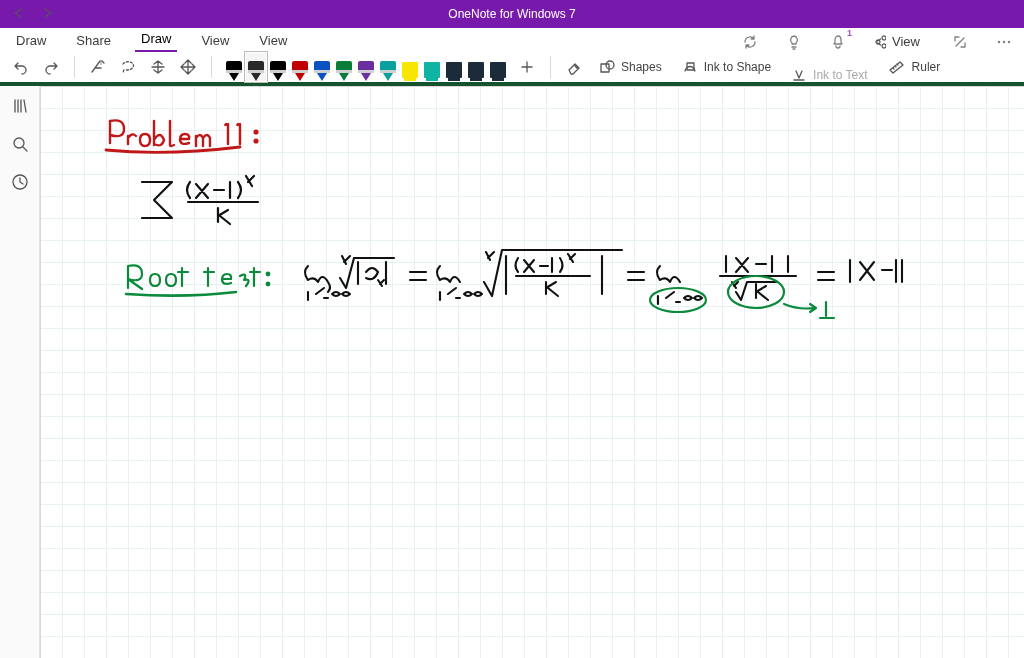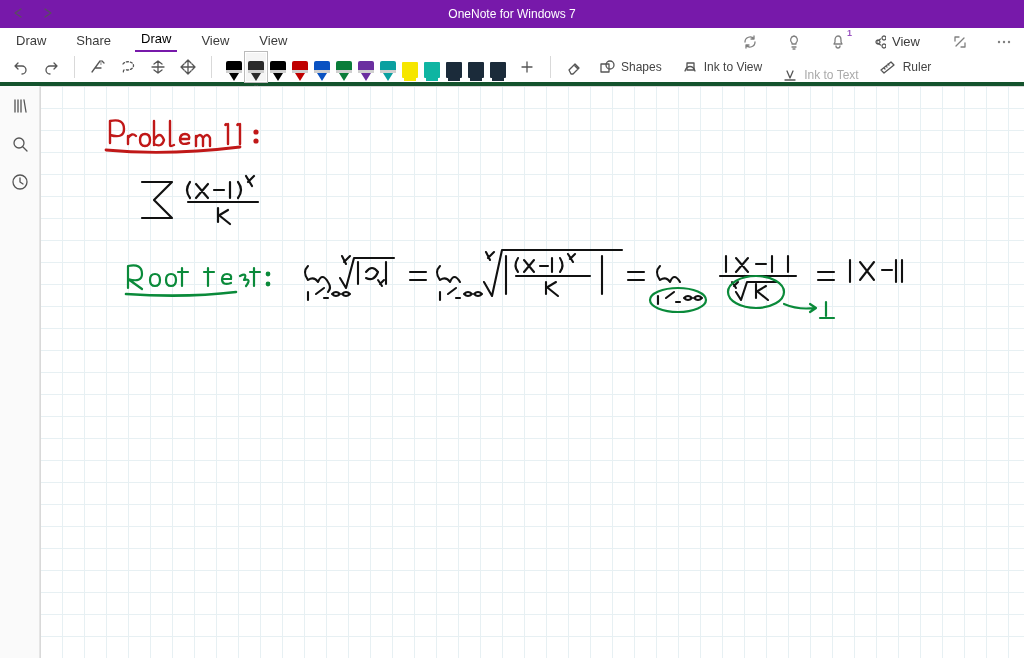--- a/index.html
+++ b/index.html
@@ -235,21 +235,21 @@
         <rect class="ico" x="2" y="5" width="8" height="8"></rect>
         <circle class="ico" cx="11" cy="6" r="4"></circle>
       </svg>
       <span>Shapes</span>
     </div>
   <div class="rbtn">
       <svg width="16" height="16">
         <path class="ico" d="M3 12c2-6 8-6 10 0"></path>
         <rect class="ico" x="5" y="4" width="7" height="7"></rect>
       </svg>
-      <span>Ink to View</span>
+      <span>Ink to Shape</span>
     </div>
   <div class="rbtn disabled">
       <svg width="16" height="16">
         <path class="ico" d="M3 13h10M5 4l3 7 3-7" stroke="#bbb"></path>
       </svg>
       <span>Ink to Text</span>
     </div>
   <div class="rbtn">
       <svg width="18" height="14">
         <path class="ico" d="M2 10 L12 2l3 3L5 13zM5 8l1 1M7 6l1 1M9 4l1 1"></path>

